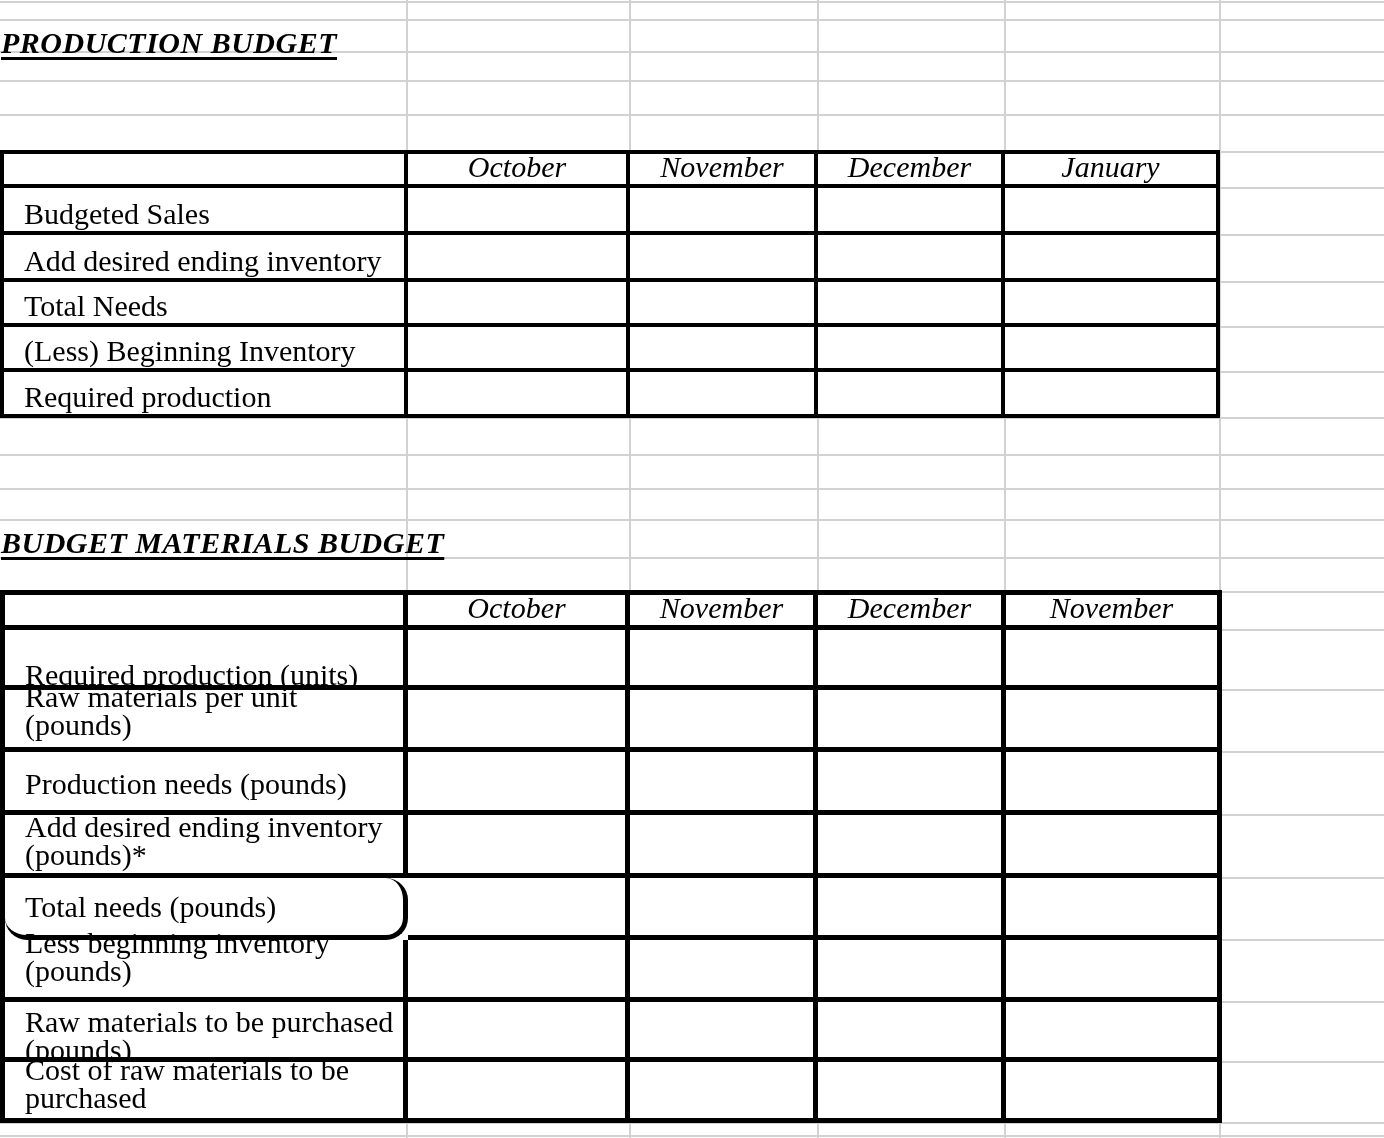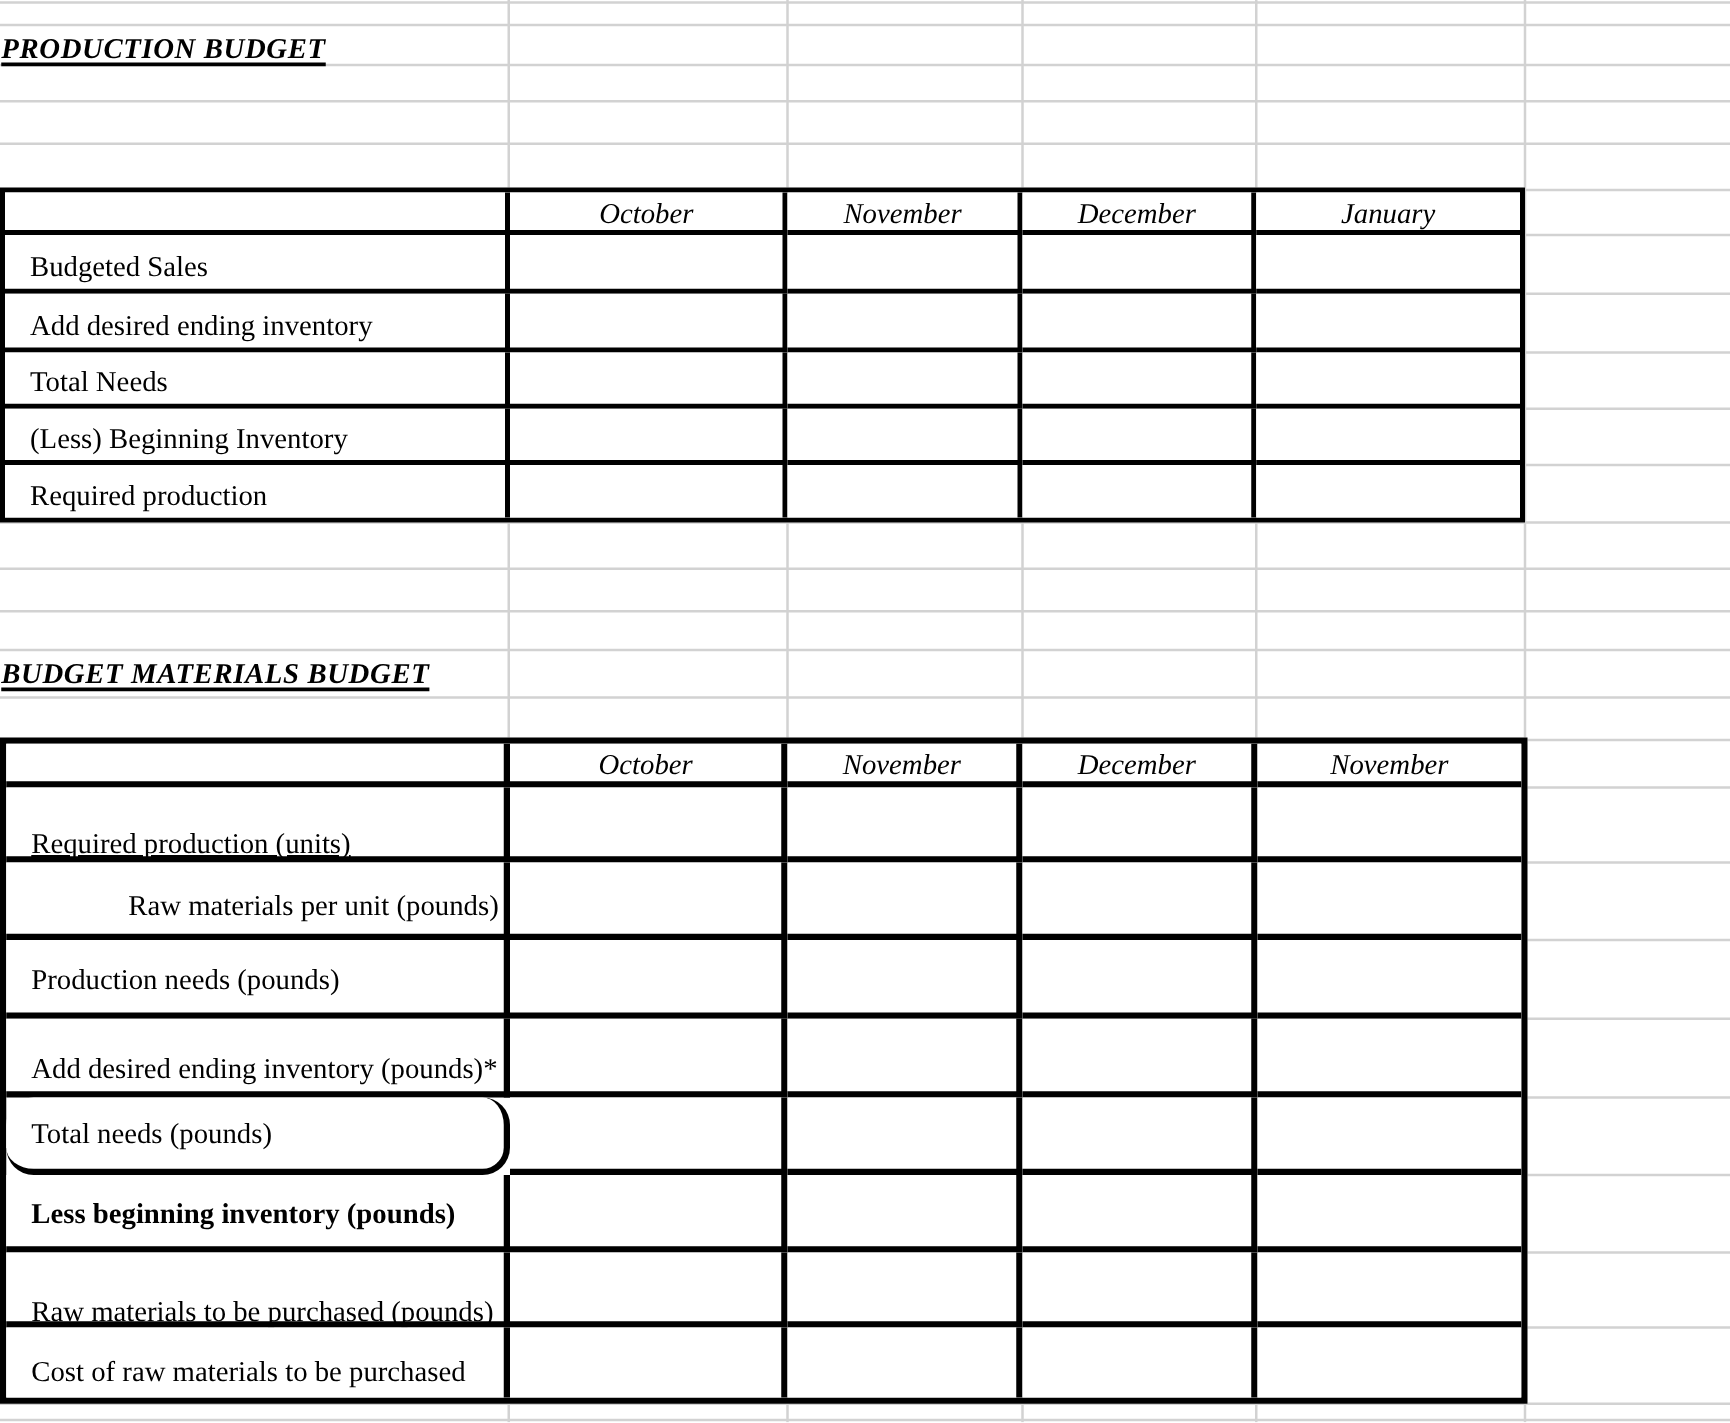--- a/index.html
+++ b/index.html
@@ -1,18 +1,18 @@
 <!DOCTYPE html>
 <html><head>
 <meta charset="utf-8">
 <style>
   html,body{margin:0;padding:0;background:#fff;}
   .sheet{
     position:relative;width:1384px;height:1138px;overflow:hidden;background:#ffffff;
-    font-family:"Liberation Serif","DejaVu Serif",serif;color:#000;font-size:23px;
+    font-family:"Liberation Serif","DejaVu Serif",serif;color:#000;font-size:30px;
   }
   
   .gl-h{position:absolute;left:0;right:0;height:2px;background:#d2d2d2;}
   .gl-v{position:absolute;top:0;bottom:0;width:2px;background:#d2d2d2;}
   
   .heading{
     position:absolute;left:1px;white-space:nowrap;
     font-weight:bold;font-style:italic;
     text-decoration:underline;text-decoration-thickness:2.5px;text-underline-offset:4px;
     letter-spacing:.5px;
@@ -34,21 +34,21 @@
   .row .c:last-child{border-right:none;}
   .row:last-child .c{border-bottom:none;}
   .hc{justify-content:center;font-style:italic;padding-bottom:0;}
   .lc{padding:0 4px 3px 20px;line-height:28px;}
   .lab{display:block;}
   #t2 .r1{padding-bottom:0;} #t2 .r1 .lab{margin-bottom:-4px;text-decoration:underline;}
   #t2 .r2{padding-bottom:8px;justify-content:flex-end;}
   #t2 .r3{padding-bottom:12px;}
   #t2 .r4{padding-bottom:4px;}
   #t2 .r5{padding-bottom:14px;border-radius:22px;}
-  #t2 .r6{padding-bottom:12px;font-weight:bold;}
+  #t2 .r6{padding-bottom:12px;}
   #t2 .r7{padding-bottom:0;} #t2 .r7 .lab{margin-bottom:-7px;}
   #t2 .r8{padding-bottom:6px;}
 </style>
 </head>
 <body>
 
 <div class="sheet">
 
   <div id="gridlayer">
       <div class="gl-h" style="top: 1px; background: rgb(210, 210, 210);"></div>

